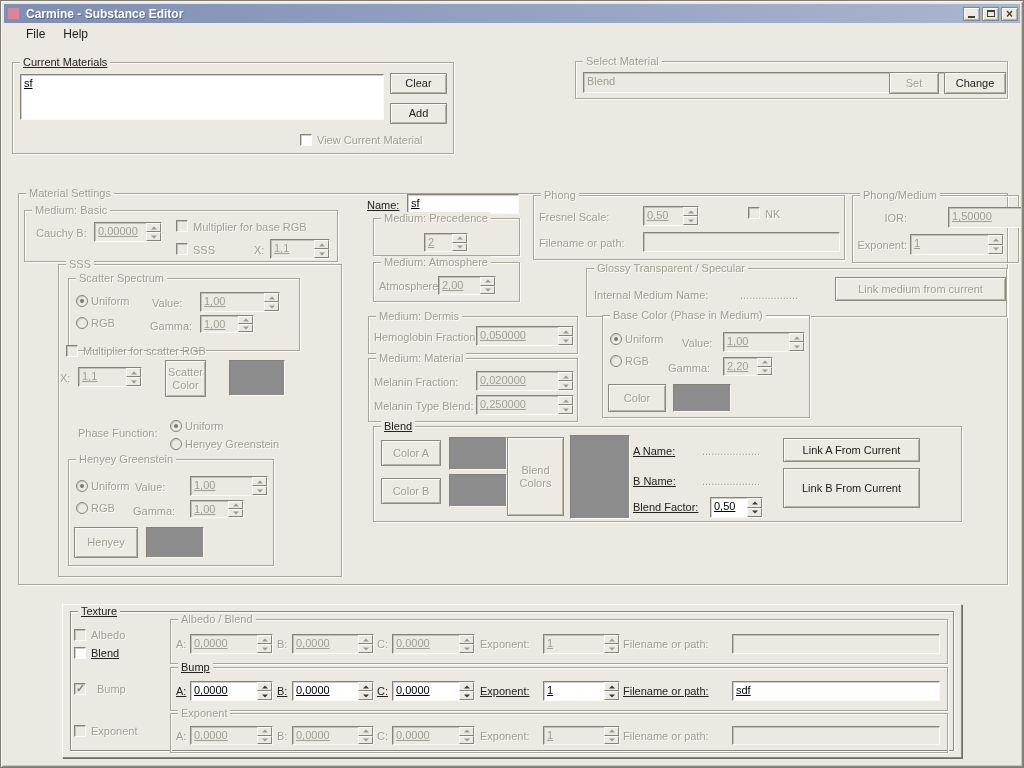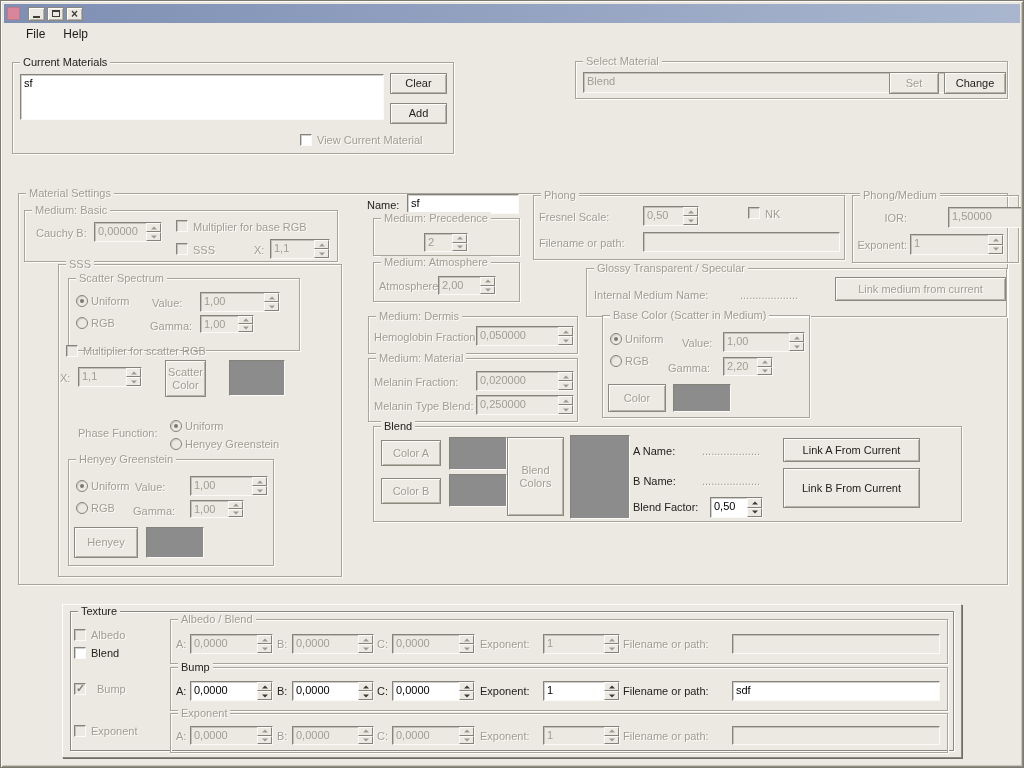--- a/index.html
+++ b/index.html
@@ -1,21 +1,21 @@
 <!DOCTYPE html>
 <html><head>
 <meta charset="utf-8">
 <style>
   * { margin:0; padding:0; box-sizing:border-box; }
   html,body { width:1024px; height:768px; }
   body { position:relative; background:#ece9e2; font-family:"Liberation Sans",sans-serif; font-size:11px; color:#23221e; overflow:hidden; }
   .abs { position:absolute; }
   .lbl { position:absolute; white-space:nowrap; line-height:13px; }
   .dim { color:#a09e93; text-shadow:1px 1px 0 #fdfcf9; }
-  .dark { color:#23221e; }
+  .dark { color:#23221e;text-decoration:underline; }
 
   
   .frame { position:absolute; inset:0; pointer-events:none; z-index:50;
     border:1px solid #7d7b71;
     box-shadow: inset 1px 1px 0 #fcfbf8, inset -1px -1px 0 #8e8c82, inset 2px 2px 0 #e6e4dc, inset -2px -2px 0 #c6c3b9; }
   .titlebar { position:absolute; left:4px; top:4px; width:1016px; height:19px;
     background:linear-gradient(to right,#7e8fb4,#a9b6ce); display:flex; align-items:center; }
   .appicon { width:13px; height:13px; background:#d8879b; margin:0 6px 0 3px; border:1px solid #c2778b; }
   .wtitle { color:#fff; font-weight:bold; font-size:12px; text-shadow:1px 1px 0 rgba(40,50,80,.45); flex:1; }
   .tbtn { width:17px; height:14px; margin-left:2px; background:#ece9e2; border:1px solid #8b897f;
@@ -27,21 +27,21 @@
   .g-close { font-size:12px; font-weight:bold; color:#3e3d38; line-height:10px; }
   .menubar { position:absolute; left:4px; top:23px; width:1016px; height:23px; display:flex; align-items:center; padding-left:13px; }
   .mitem { padding:0 9px; line-height:21px; font-size:12px; color:#1c1b18; }
 
   
   .gb { position:absolute; border:1px solid #a7a499; box-shadow:1px 1px 0 #fdfcf9, inset 1px 1px 0 #fdfcf9; }
   .gb.strong { border-color:#8a8880; }
   .lg { position:absolute; top:-7px; left:7px; background:#ece9e2; padding:0 3px; line-height:13px; white-space:nowrap; }
 
   
-  .fld, .spin { position:absolute; border:1px solid; border-color:#84827a #fbfaf6 #fbfaf6 #84827a; box-shadow: inset 1px 1px 0 rgba(120,118,108,.35); }
+  .fld, .spin { position:absolute; border:1px solid; border-color:#84827a #fbfaf6 #fbfaf6 #84827a; box-shadow: inset 1px 1px 0 rgba(120,118,108,.35); text-decoration: underline; }
   .fld { padding:2px 3px; overflow:hidden; white-space:nowrap; }
   .on  { background:#fff; color:#000; }
   .off { background:#ece9e2; color:#a09e93; }
   .spin { display:flex; align-items:stretch; overflow:hidden; }
   .sv { flex:1; padding:1px 3px; overflow:hidden; white-space:nowrap; line-height:15px; }
   .sa { width:15px; display:flex; flex-direction:column; }
   .sa div { flex:1; position:relative; background:#ece9e2; border:1px solid; border-color:#fbfaf6 #84827a #84827a #fbfaf6; }
   .sa .u::after, .sa .d::after { content:""; position:absolute; left:50%; top:50%; transform:translate(-50%,-50%); }
   .sa .u::after { border-left:3px solid transparent; border-right:3px solid transparent; border-bottom:3px solid #9c9a8f; }
   .sa .d::after { border-left:3px solid transparent; border-right:3px solid transparent; border-top:3px solid #9c9a8f; }
@@ -69,20 +69,21 @@
   .combo .ca { width:17px; background:#ece9e2; border:1px solid; border-color:#fbfaf6 #84827a #84827a #fbfaf6; position:relative; }
   .combo .ca::after { content:""; position:absolute; left:50%; top:50%; transform:translate(-50%,-50%); border-left:4px solid transparent; border-right:4px solid transparent; border-top:4px solid #9c9a8f; }
 
   .panel { position:absolute; background:#ece9e2; border:1px solid; border-color:#fdfcf9 #8b897f #8b897f #fdfcf9; box-shadow:1px 1px 0 #6f6d64; }
 </style>
 </head>
 <body>
 
 <div class="titlebar">
   <span class="appicon"></span>
+  <span class="wtitle">Carmine - Substance Editor</span>
   <span class="tbtn">
       <span class="g-min"></span>
     </span>
   <span class="tbtn">
       <span class="g-max"></span>
     </span>
   <span class="tbtn">
       <span class="g-close">×</span>
     </span>
 </div>
@@ -305,21 +306,21 @@
 </div>
 
 <div class="gb" style="left:586px;top:268px;width:421px;height:49px">
   <span class="lg dim">Glossy Transparent / Specular</span>
 </div>
 <span class="lbl dim" style="left:594px;top:289px">Internal Medium Name:</span>
 <span class="lbl dim" style="left:740px;top:289px">...................</span>
 <div class="btn boff" style="left:835px;top:277px;width:171px;height:24px">Link medium from current</div>
 
 <div class="gb" style="left:602px;top:315px;width:208px;height:103px">
-  <span class="lg dim">Base Color (Scatter in Medium)</span>
+  <span class="lg dim">Base Color (Phase in Medium)</span>
 </div>
 <span class="rd sel" style="left:610px;top:333px"></span>
 <span class="lbl dim" style="left:625px;top:333px">Uniform</span>
 <span class="rd" style="left:610px;top:355px"></span>
 <span class="lbl dim" style="left:625px;top:355px">RGB</span>
 <span class="lbl dim" style="left:682px;top:337px">Value:</span>
 <div class="spin off" style="left:723px;top:332px;width:82px;height:20px">
   <div class="sv">1,00</div>
   <div class="sa">
       <div class="u"></div>

